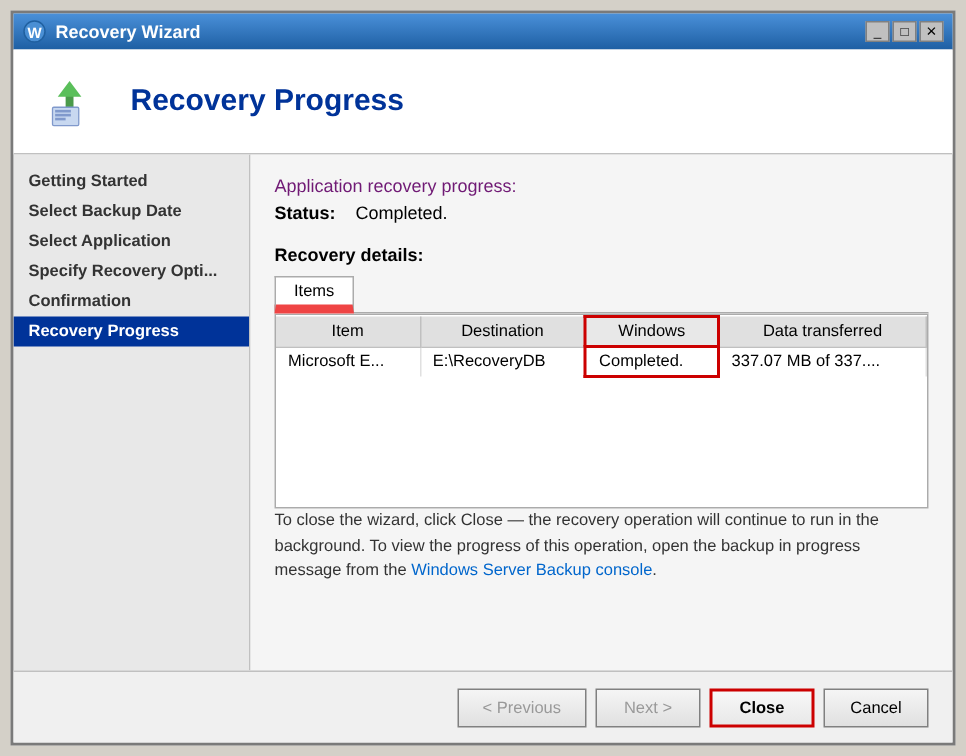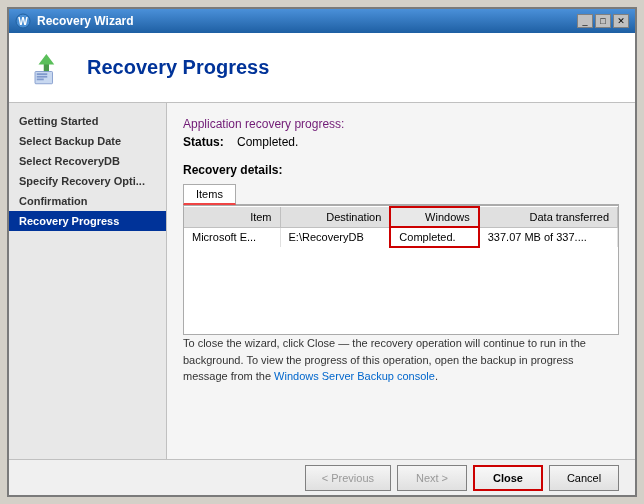--- a/index.html
+++ b/index.html
@@ -140,38 +140,38 @@
       border: 1px solid #ababab;
       border-bottom: none;
       background: #e8e8e8;
       cursor: pointer;
       margin-right: 2px;
       position: relative;
       top: 1px;
     }
     .tab.active {
       background: white;
-      border-bottom: 2px solid #ef4444;
+      border-bottom: 6px solid #ef4444;
     }
     .table-container {
       border: 1px solid #ababab;
       background: white;
       height: 130px;
     }
     table {
       width: 100%;
       border-collapse: collapse;
       font-size: 11px;
     }
     thead tr {
       background: #e0e0e0;
     }
     th {
       padding: 3px 8px;
-      text-align: right;
+      text-align: center;
       border-right: 1px solid #c0c0c0;
       border-bottom: 1px solid #c0c0c0;
       font-weight: normal;
       font-size: 11px;
     }
     td {
       padding: 3px 8px;
       border-right: 1px solid #e0e0e0;
       font-size: 11px;
     }
@@ -193,21 +193,21 @@
       text-decoration: none;
     }
     .footer {
       background: #f0f0f0;
       border-top: 1px solid #c0c0c0;
       padding: 8px 16px;
       display: flex;
       justify-content: flex-end;
       gap: 6px;
       flex-shrink: 0;
-      height: 36px;
+      height: 48px;
       align-items: center;
     }
     .btn {
       padding: 4px 16px;
       font-size: 11px;
       border: 1px solid #808080;
       background: linear-gradient(to bottom, #f5f5f5, #e0e0e0);
       cursor: pointer;
       min-width: 70px;
       height: 26px;
@@ -262,21 +262,21 @@
       </svg>
     </div>
     <span class="header-title">Recovery Progress</span>
   </div>
 
   <div class="content-area">
 
     <div class="sidebar">
       <div class="sidebar-item">Getting Started</div>
       <div class="sidebar-item">Select Backup Date</div>
-      <div class="sidebar-item">Select RecoveryDB</div>
+      <div class="sidebar-item">Select Application</div>
       <div class="sidebar-item">Specify Recovery Opti...</div>
       <div class="sidebar-item">Confirmation</div>
       <div class="sidebar-item active">Recovery Progress</div>
     </div>
 
     <div class="main-content">
       <div class="progress-label">Application recovery progress:</div>
       <div class="status-line">
         <span class="label">Status:</span>
         &nbsp;&nbsp;

